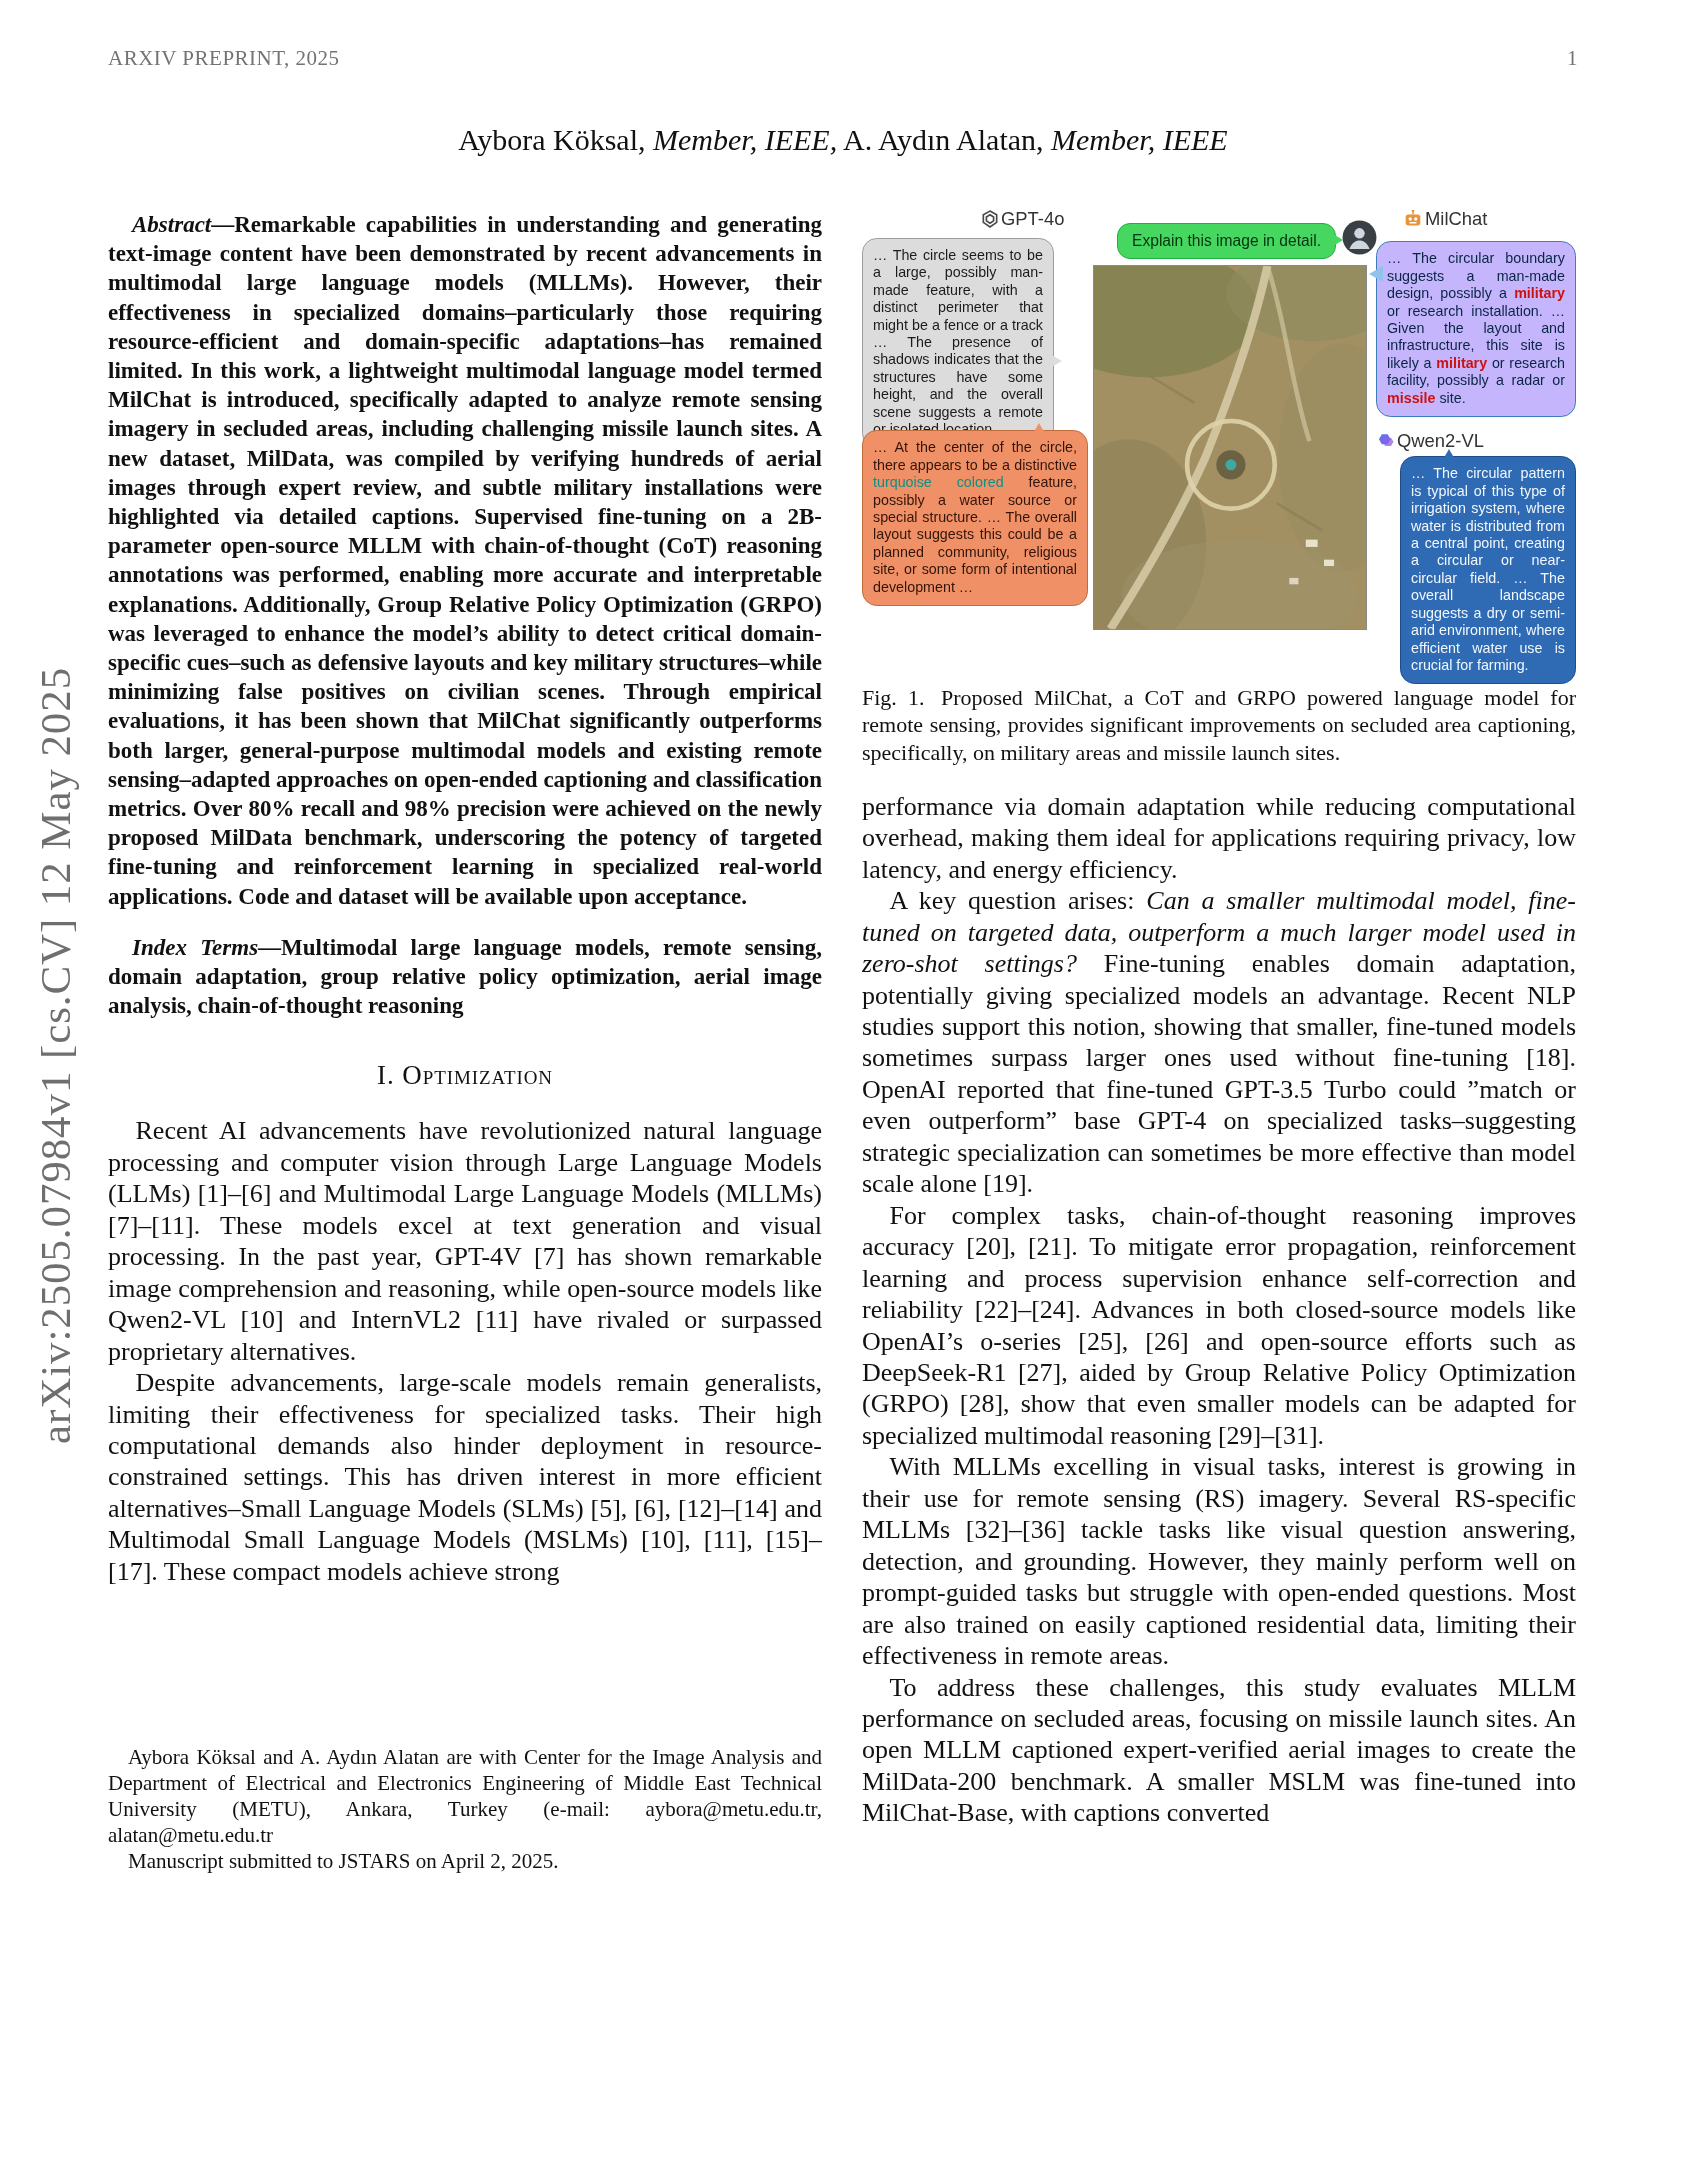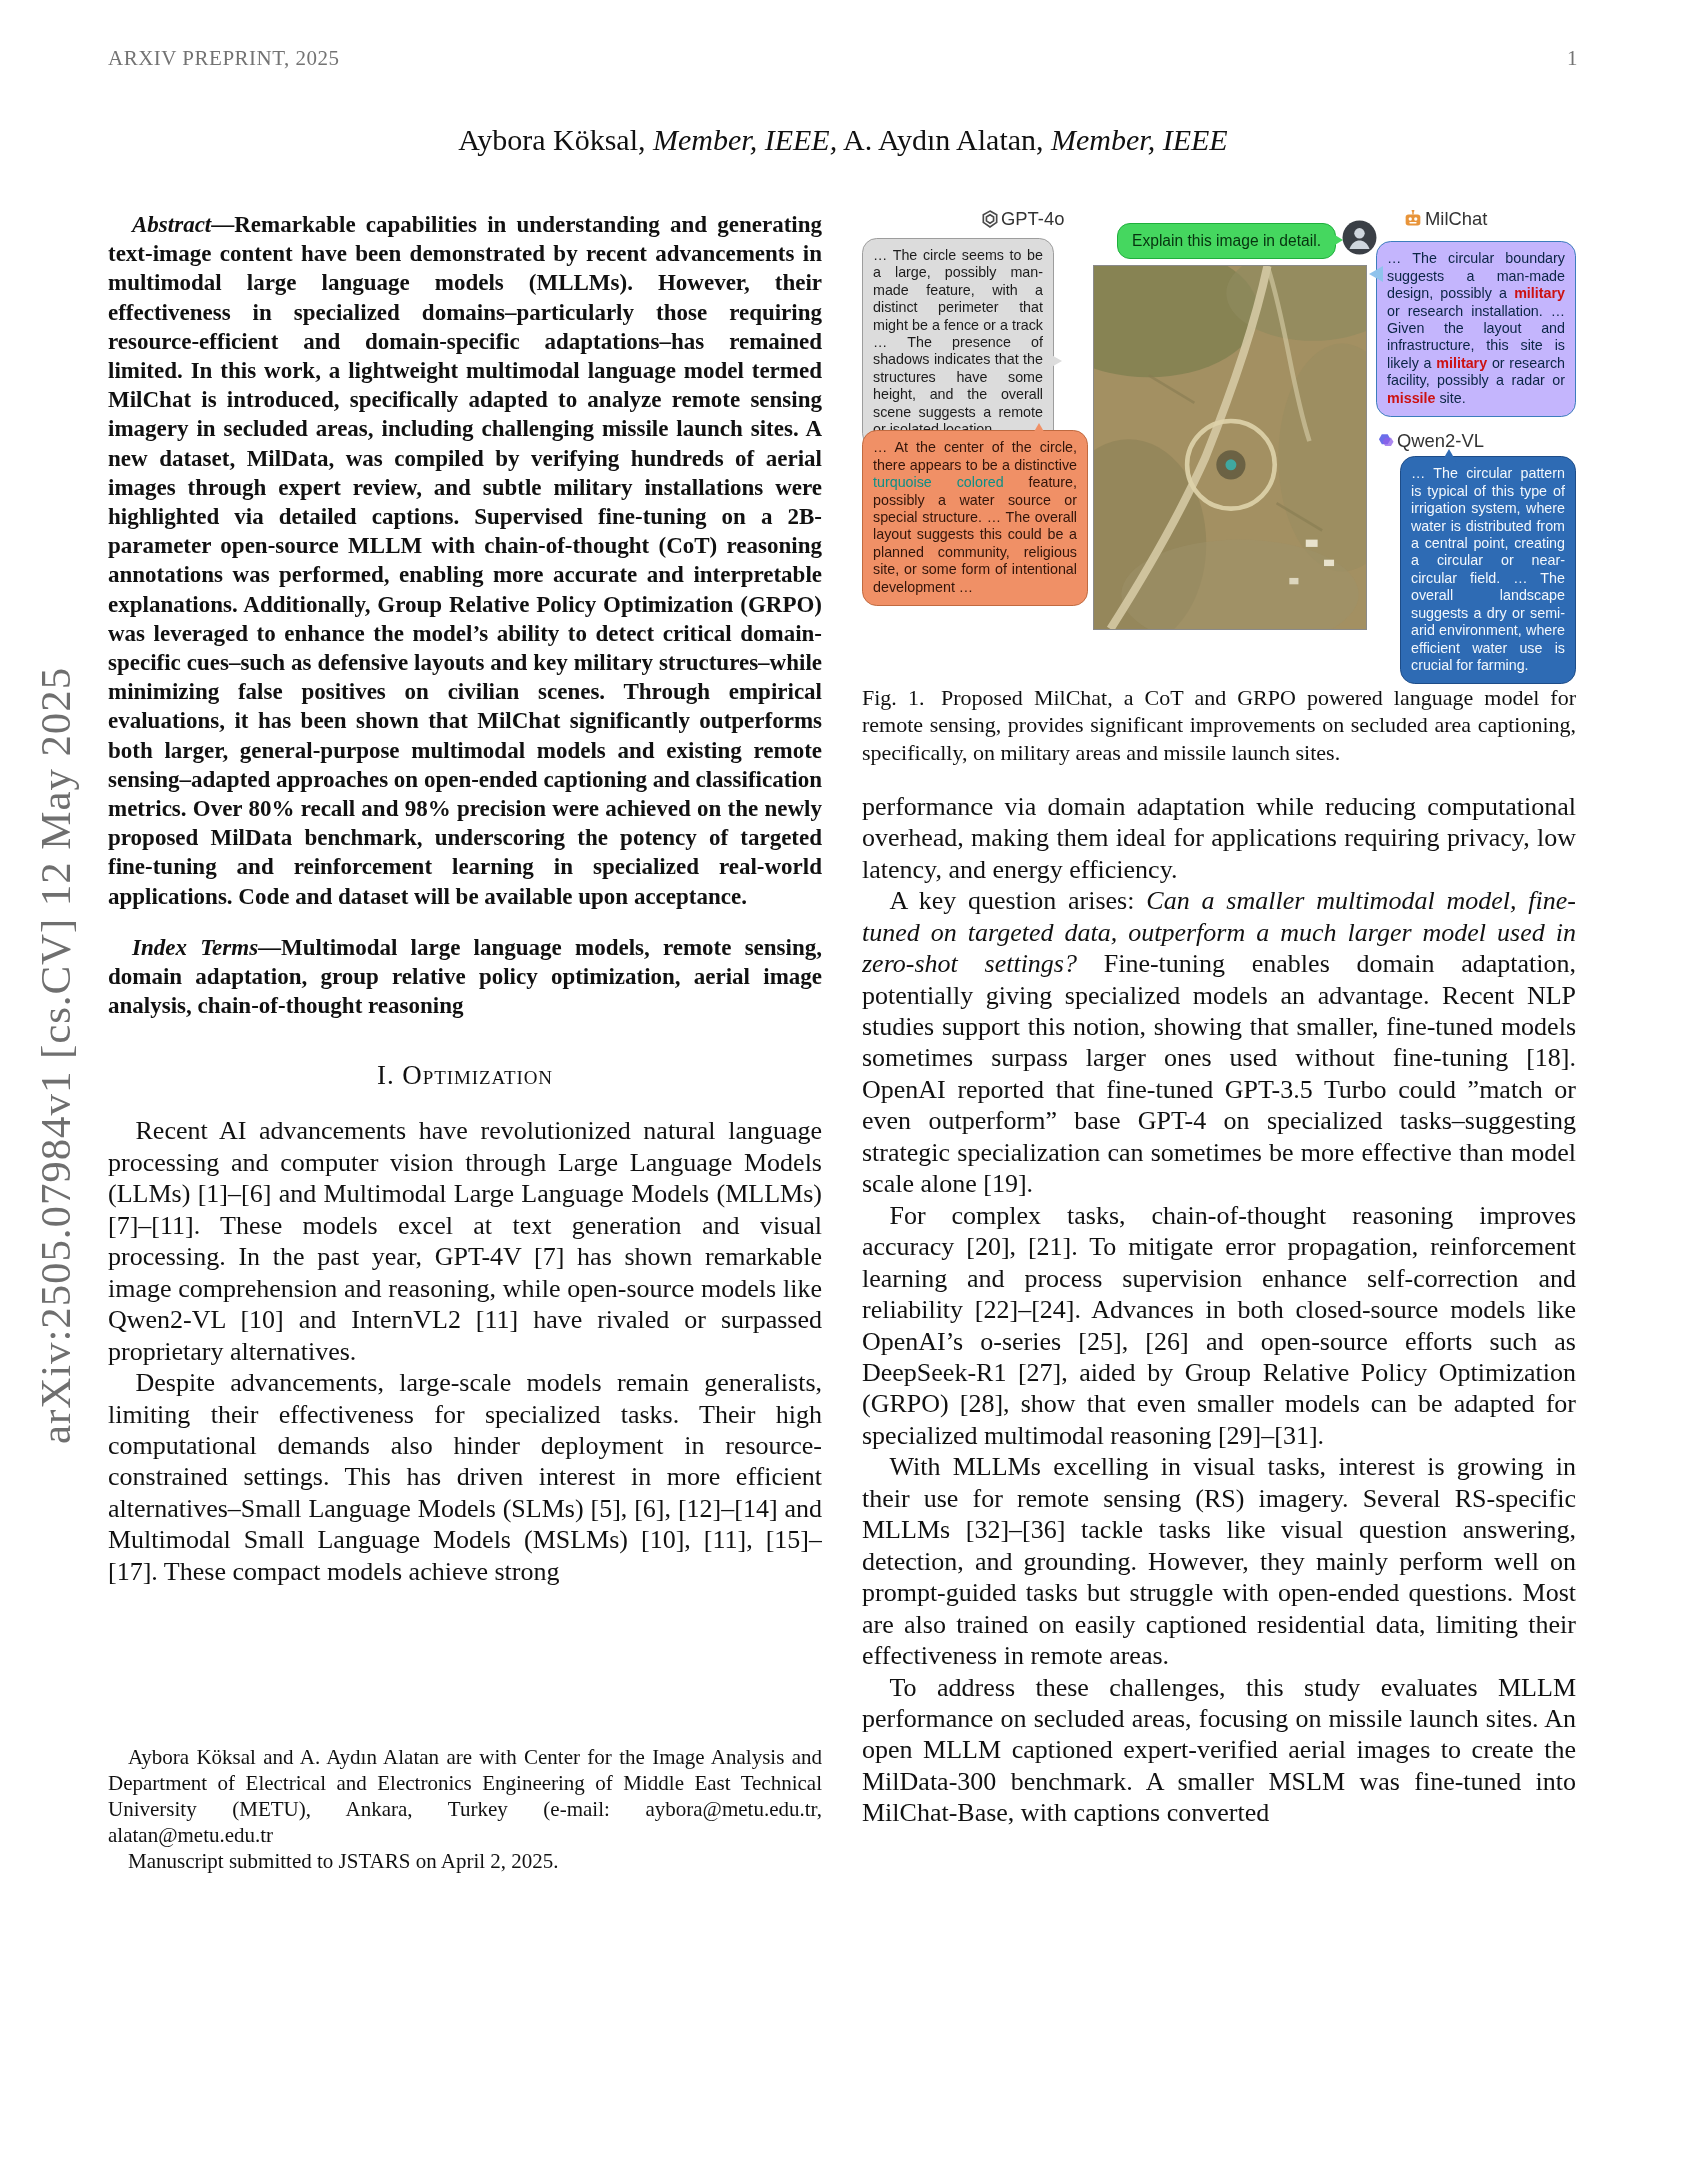--- a/index.html
+++ b/index.html
@@ -195,18 +195,18 @@
       </div>
 
       <p class="fig-caption">
         <span class="tag">Fig. 1.</span><span>Proposed MilChat, a CoT and GRPO powered language model for remote sensing, provides significant improvements on secluded area captioning, specifically, on military areas and missile launch sites.</span>
       </p>
 
       <p class="bodyp first">performance via domain adaptation while reducing computational overhead, making them ideal for applications requiring privacy, low latency, and energy efficiency.</p>
       <p class="bodyp indent"><span>A key question arises: </span><span style="font-style: italic;">Can a smaller multimodal model, fine-tuned on targeted data, outperform a much larger model used in zero-shot settings?</span><span> Fine-tuning enables domain adaptation, potentially giving specialized models an advantage. Recent NLP studies support this notion, showing that smaller, fine-tuned models sometimes surpass larger ones used without fine-tuning [18]. OpenAI reported that fine-tuned GPT-3.5 Turbo could ”match or even outperform” base GPT-4 on specialized tasks–suggesting strategic specialization can sometimes be more effective than model scale alone [19].</span></p>
       <p class="bodyp indent">For complex tasks, chain-of-thought reasoning improves accuracy [20], [21]. To mitigate error propagation, reinforcement learning and process supervision enhance self-correction and reliability [22]–[24]. Advances in both closed-source models like OpenAI’s o-series [25], [26] and open-source efforts such as DeepSeek-R1 [27], aided by Group Relative Policy Optimization (GRPO) [28], show that even smaller models can be adapted for specialized multimodal reasoning [29]–[31].</p>
       <p class="bodyp indent">With MLLMs excelling in visual tasks, interest is growing in their use for remote sensing (RS) imagery. Several RS-specific MLLMs [32]–[36] tackle tasks like visual question answering, detection, and grounding. However, they mainly perform well on prompt-guided tasks but struggle with open-ended questions. Most are also trained on easily captioned residential data, limiting their effectiveness in remote areas.</p>
-      <p class="bodyp indent">To address these challenges, this study evaluates MLLM performance on secluded areas, focusing on missile launch sites. An open MLLM captioned expert-verified aerial images to create the MilData-300 benchmark. A smaller MSLM was fine-tuned into MilChat-Base, with captions converted</p>
+      <p class="bodyp indent">To address these challenges, this study evaluates MLLM performance on secluded areas, focusing on missile launch sites. An open MLLM captioned expert-verified aerial images to create the MilData-200 benchmark. A smaller MSLM was fine-tuned into MilChat-Base, with captions converted</p>
     </div>
 
   </div>
 </main>
 
 
 </body></html>

